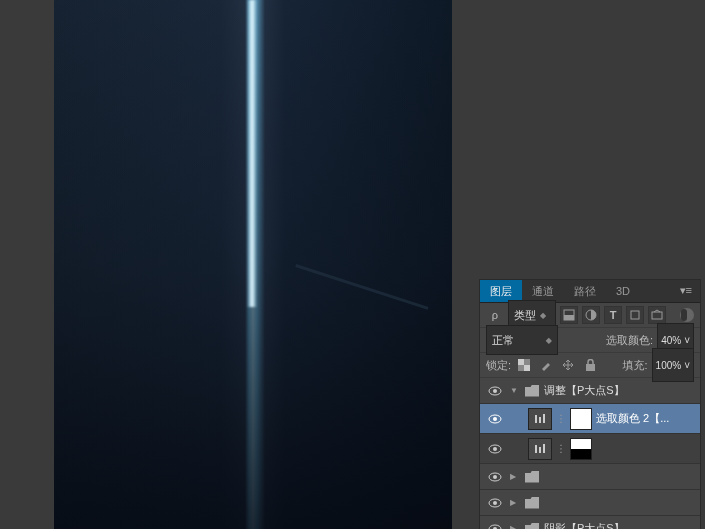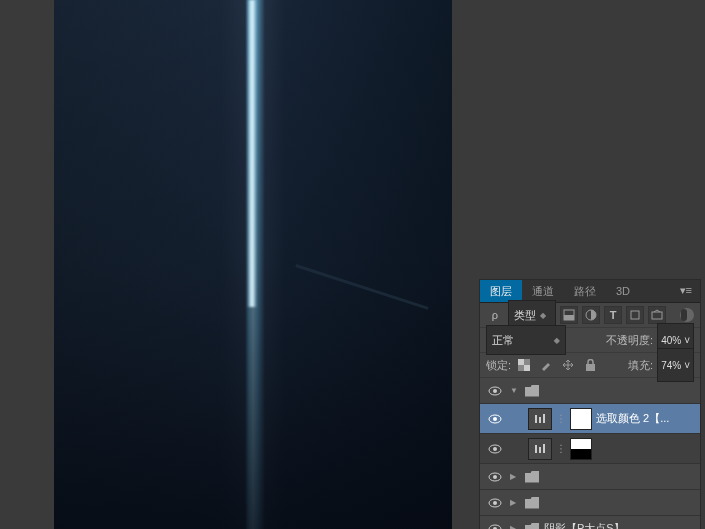--- a/index.html
+++ b/index.html
@@ -85,25 +85,25 @@
           <rect x="1" y="3" width="10" height="7" fill="none" stroke="#999"></rect>
           <path d="M3 3 L6 1 L9 3" fill="none" stroke="#999"></path>
         </svg>
       </div>
     <div style="margin-left:auto;width:14px;height:14px;background:#666;border-radius:7px;position:relative">
         <div style="position:absolute;left:1px;top:1px;width:6px;height:12px;background:#333;border-radius:6px"></div>
       </div>
   </div>
 
   <div class="row">
-    <div class="sel" style="width:80px">
+    <div class="sel" style="width:72px">
       <span>正常</span>
       <span class="chev" style="margin-left:auto">◆</span>
     </div>
-    <span class="lbl" style="margin-left:auto">不透明度:</span>
+    <span class="lbl" style="margin-left:auto">选取颜色:</span>
     <div class="val">
       <span>40%</span>
       <span class="chev">˅</span>
     </div>
   </div>
 
   <div class="row">
     <span class="lbl">锁定:</span>
     <div class="ico">
         <svg width="12" height="12">
@@ -123,37 +123,38 @@
         </svg>
       </div>
     <div class="ico">
         <svg width="11" height="12">
           <rect x="1" y="5" width="9" height="7" fill="#999"></rect>
           <path d="M3 5 L3 3 A2.5 2.5 0 0 1 8 3 L8 5" fill="none" stroke="#999" stroke-width="1.5"></path>
         </svg>
       </div>
     <span class="lbl" style="margin-left:auto">填充:</span>
     <div class="val">
-      <span>74%</span>
+      <span>100%</span>
       <span class="chev">˅</span>
     </div>
   </div>
 
   <div class="layers">
     <div class="layer group">
       <div class="eye">
           <svg width="14" height="10">
             <ellipse cx="7" cy="5" rx="6" ry="4" fill="none" stroke="#ccc"></ellipse>
             <circle cx="7" cy="5" r="2" fill="#ccc"></circle>
           </svg>
         </div>
       <span class="tw">▼</span>
       <div class="grp-ico">
           <div class="folder"></div>
         </div>
+      <span class="lname">调整【P大点S】</span>
     </div>
 
     <div class="layer sel-layer" style="height:30px">
       <div class="eye">
           <svg width="14" height="10">
             <ellipse cx="7" cy="5" rx="6" ry="4" fill="none" stroke="#fff"></ellipse>
             <circle cx="7" cy="5" r="2" fill="#fff"></circle>
           </svg>
         </div>
       <div class="indent"></div>

